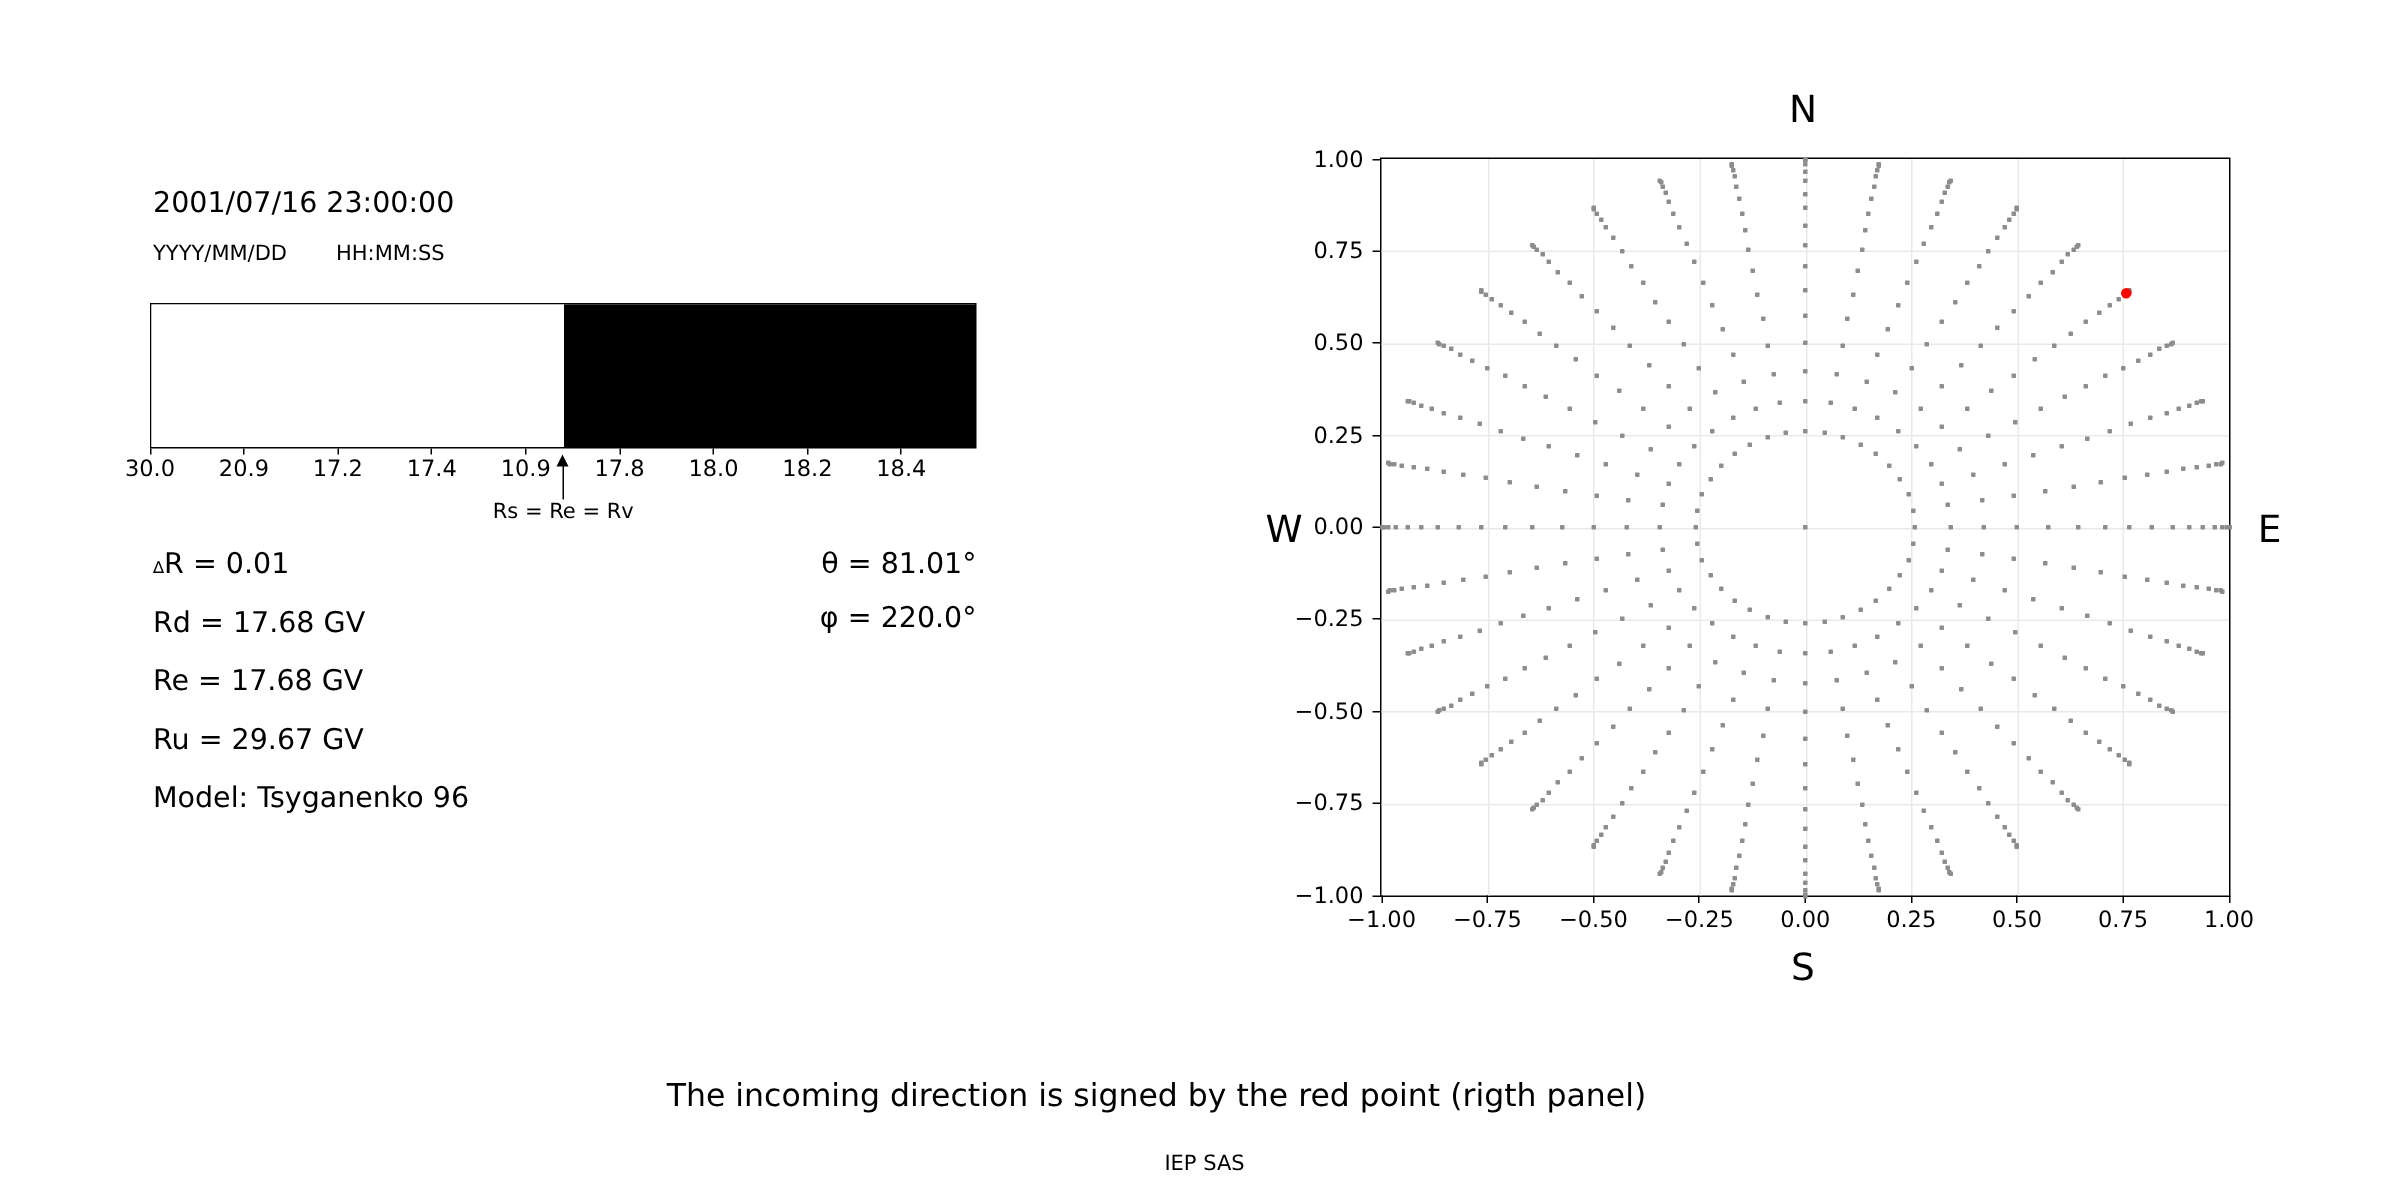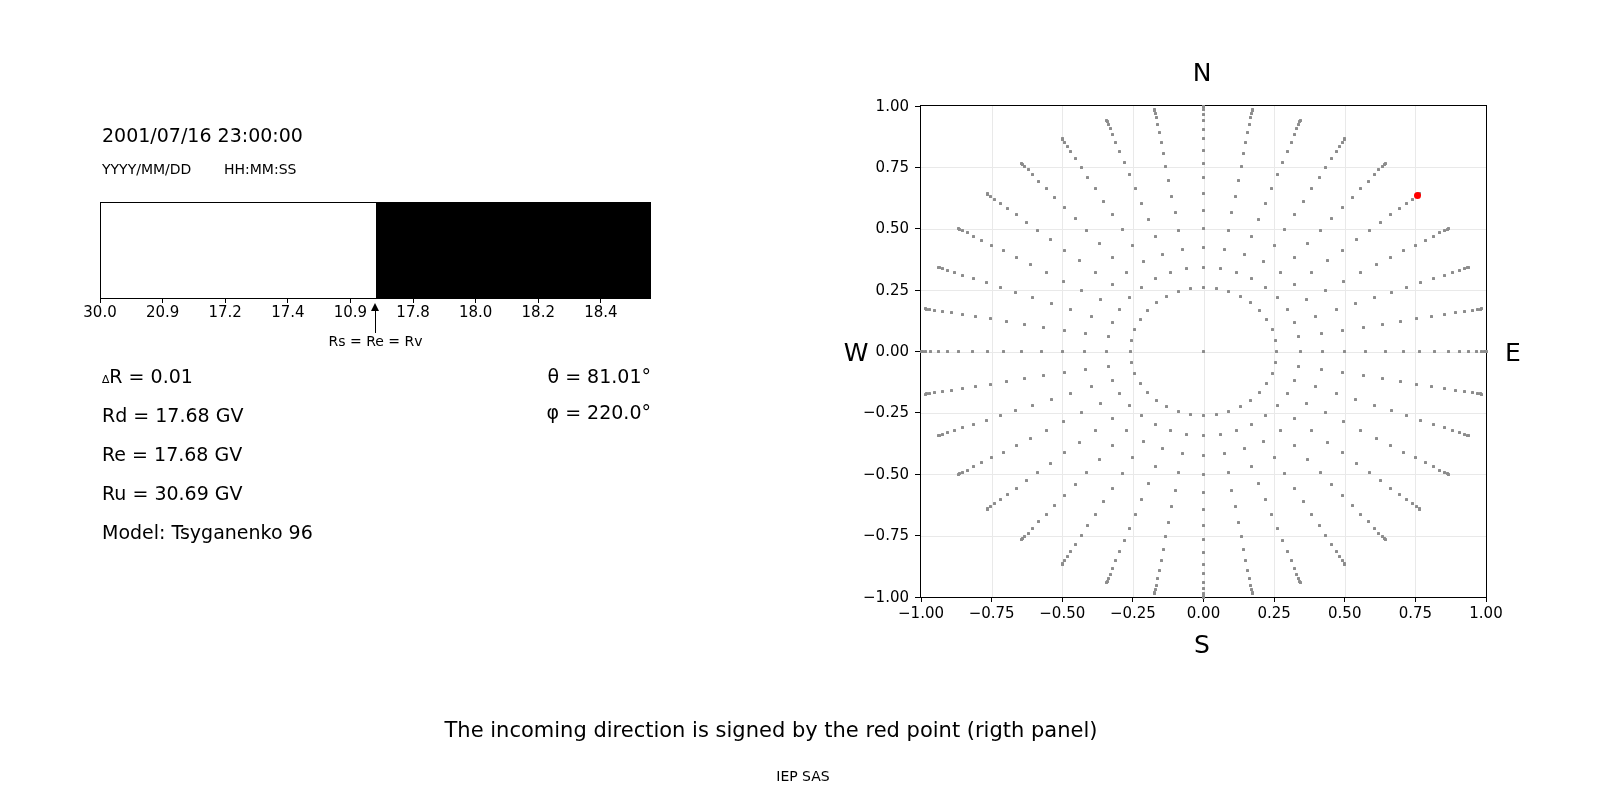--- a/index.html
+++ b/index.html
@@ -74,21 +74,21 @@
       <div class="bar-tick-label" style="left: 500.909px;">18.4</div>
       <div class="arrow-head" style="left: 271px; top: 101px;"></div>
       <div class="arrow-shaft" style="left: 274.75px; top: 108px; height: 23px;"></div>
       <div class="arrow-label" style="left: 275.5px; top: 131px;">Rs = Re = Rv</div>
     </div>
 
   <div id="param-list" class="abs" style="left:102px;top:0;width:420px;height:0;">
       <div class="abs t19" style="left: 0px; top: 365px;"><span class="sub-delta">∆</span>R = 0.01</div>
       <div class="abs t19" style="left: 0px; top: 404px;">Rd = 17.68 GV</div>
       <div class="abs t19" style="left: 0px; top: 443px;">Re = 17.68 GV</div>
-      <div class="abs t19" style="left: 0px; top: 482px;">Ru = 30.69 GV</div>
+      <div class="abs t19" style="left: 0px; top: 482px;">Ru = 29.67 GV</div>
       <div class="abs t19" style="left: 0px; top: 521px;">Model: Tsyganenko 96</div>
     </div>
 
   <div class="abs t19 right" style="right:949px;top:365px;">θ = 81.01°</div>
   <div class="abs t19 right" style="right:949px;top:381px;margin-top:20px;">φ = 220.0°</div>
 
   <div class="abs t25 center" style="left:1182px;top:57px;width:40px;">N</div>
   <div class="abs t25 center" style="left:836px;top:337px;width:40px;">W</div>
   <div class="abs t25 center" style="left:1493px;top:337px;width:40px;">E</div>
   <div class="abs t25 center" style="left:1182px;top:629px;width:40px;">S</div>

